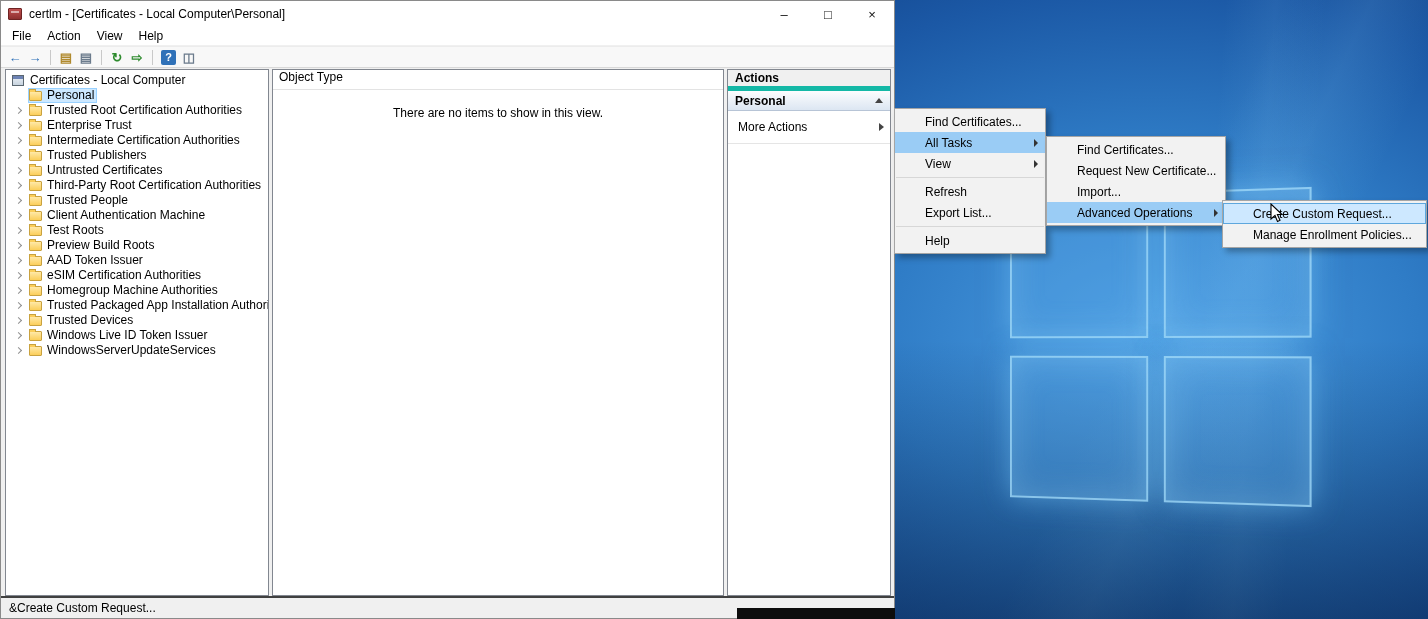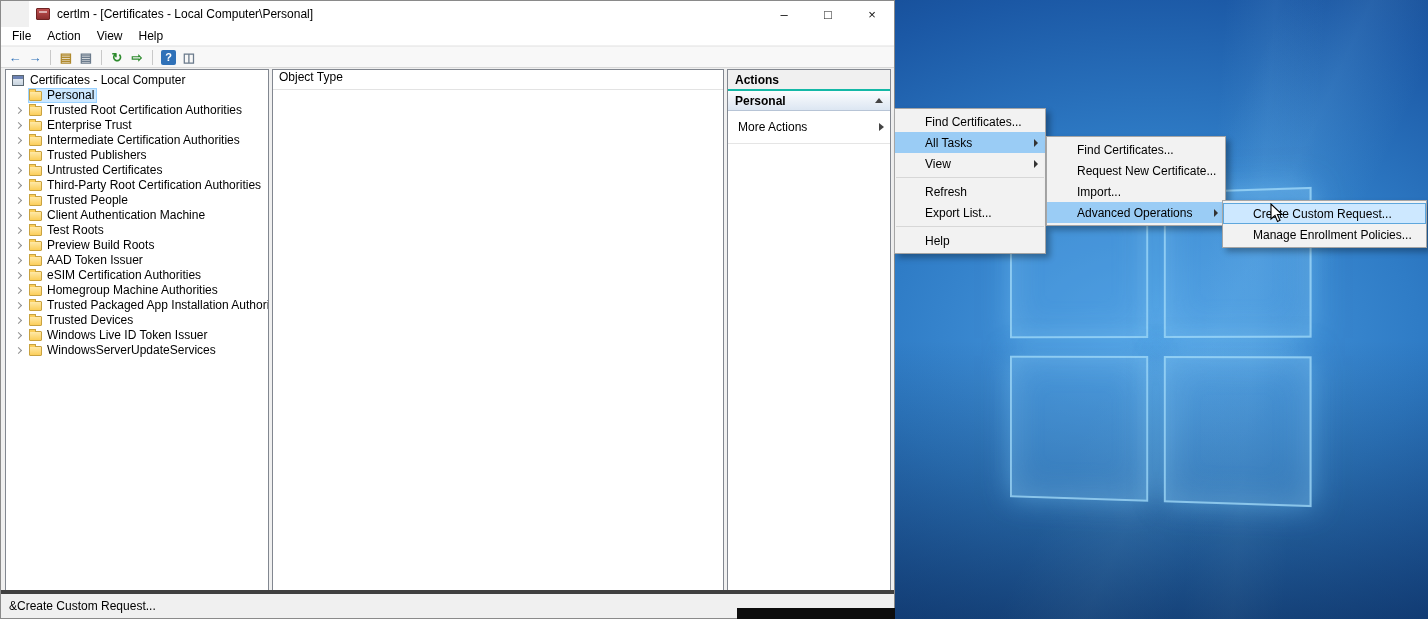--- a/index.html
+++ b/index.html
@@ -21,21 +21,21 @@
   .logo-pane { position:absolute; width:146px; height:146px;
     background:rgba(92,172,236,0.30);
     border:2px solid rgba(165,222,250,0.75);
     box-shadow:0 0 26px rgba(115,195,248,0.50), inset 0 0 34px rgba(165,222,250,0.28); }
   .lp-tl { left:0; top:0; } .lp-tr { right:0; top:0; }
   .lp-bl { left:0; bottom:0; } .lp-br { right:0; bottom:0; }
 
   
   .window { position:absolute; left:0; top:0; width:895px; height:619px;
     background:#f0f0f0; border:1px solid #8a8a8a; z-index:1; }
-  .titlebar { height:26px; background:#fff; display:flex; align-items:center; padding-left:7px;margin-left:28px; }
+  .titlebar { height:26px; background:#fff; display:flex; align-items:center; padding-left:7px; }
   .app-icon { width:14px; height:12px; background:linear-gradient(#c05050,#8d2f2f);
     border:1px solid #6e2323; border-radius:1px; position:relative; flex:none; }
   .app-icon::after { content:''; position:absolute; left:2px; top:2px; width:8px; height:2px; background:rgba(255,255,255,.55); }
   .title-text { margin-left:7px; font-size:12px; white-space:nowrap; }
   .controls { margin-left:auto; display:flex; height:100%; }
   .ctrl { width:44px; height:100%; display:flex; align-items:center; justify-content:center;
     font-size:13px; color:#111; }
   .menubar { height:19px; background:#fff; display:flex; align-items:center; padding-left:3px; border-bottom:1px solid #f0f0f0; }
   .menu-btn { padding:0 8px; height:100%; display:flex; align-items:center; }
   .toolbar { height:22px; background:#f8f8f8; border-top:1px solid #ececec; border-bottom:1px solid #d9d9d9;
@@ -70,34 +70,34 @@
     border:1px solid #c9a23f; border-radius:1px; position:relative; margin-right:5px; flex:none; }
   .folder-icon::before { content:''; position:absolute; top:-3px; left:-1px; width:5px; height:2px;
     background:#fbce5a; border:1px solid #c9a23f; border-bottom:none; }
   .tree-label { line-height:15px; }
 
   
   .list-header { height:20px; border-bottom:1px solid #e3e3e3; display:flex; padding-left:6px; }
   .empty-text { margin-top:16px; text-align:center; }
 
   
-  .actions-title { height:21px; background:#f0f0f0; border-bottom:2px solid #14b8a6;
+  .actions-title { height:21px; background:#f0f0f0; border-bottom:5px solid #14b8a6;
     display:flex; align-items:center; padding-left:7px; font-weight:bold; }
   .actions-section { height:20px; background:linear-gradient(#fcfdfe,#dce6f2);
     border-bottom:1px solid #b7c4d6; display:flex; align-items:center; padding:0 7px; font-weight:bold; }
   .collapse-arrow { margin-left:auto; width:0; height:0;
     border-left:4px solid transparent; border-right:4px solid transparent; border-bottom:5px solid #444; }
   .more-actions { height:33px; display:flex; align-items:center; padding:0 6px 0 10px;
     border-bottom:1px solid #e5e5e5; }
   .more-arrow { margin-left:auto; width:0; height:0;
     border-top:4px solid transparent; border-bottom:4px solid transparent; border-left:5px solid #444; }
 
   
-  .statusbar { position:absolute; left:0; right:0; bottom:0; height:28px; background:#f0f0f0;
-    border-top:4px solid #404040; display:flex; align-items:center; padding-left:8px; }
+  .statusbar { position:absolute; left:0; right:0; bottom:0; height:22px; background:#f0f0f0;
+    border-top:2px solid #404040; display:flex; align-items:center; padding-left:8px; }
   .taskbar-fragment { position:absolute; left:737px; bottom:0; width:158px; height:11px;
     background:#0d0d0d; z-index:2; }
 
   
   .menu { position:absolute; background:#f2f2f2; border:1px solid #a5a5a5;
     box-shadow:4px 4px 6px rgba(0,0,0,0.30); padding:2px 0; z-index:3; }
   #menu-context   { left:894px;  top:108px; width:152px; }
   #menu-all-tasks { left:1046px; top:136px; width:180px; }
   #menu-advanced  { left:1222px; top:200px; width:205px; }
   .menu-item { height:21px; display:flex; align-items:center; padding:0 10px 0 30px;
@@ -292,20 +292,21 @@
             </span>
           </div>
         </div>
     </div>
   </div>
 
   <div class="pane-list">
     <div class="list-header">
       <span>Object Type</span>
     </div>
+    <div class="empty-text">There are no items to show in this view.</div>
   </div>
 
   <div class="pane-actions">
     <div class="actions-title">Actions</div>
     <div class="actions-section">
       <span>Personal</span>
       <span class="collapse-arrow"></span>
     </div>
     <div class="more-actions">
       <span>More Actions</span>

